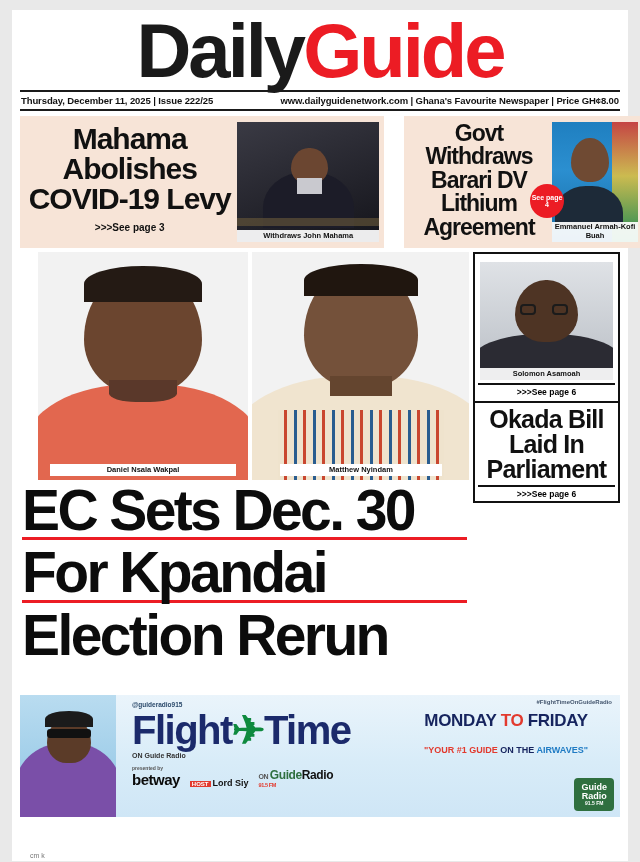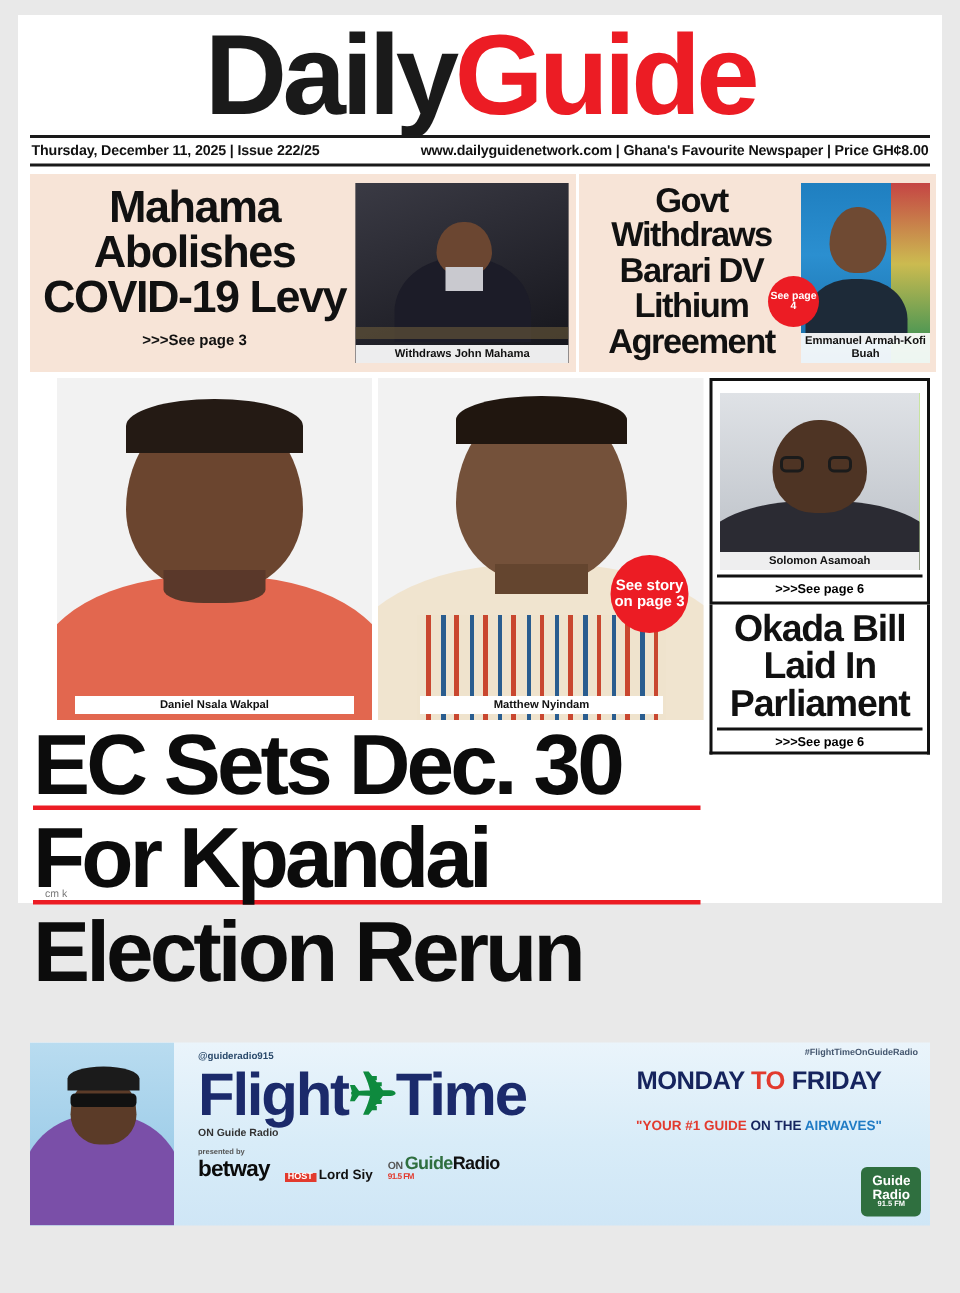--- a/index.html
+++ b/index.html
@@ -10,21 +10,21 @@
     overflow: hidden;
   }
   .page {
     position: relative;
     width: 640px; height: 862px;
     background: #e9e9e9;
   }
   .sheet {
     position: absolute;
     left: 12px; top: 10px;
-    width: 616px; height: 592px;
+    width: 616px; height: 851px;
     background: #ffffff;
   }
 
   
   .masthead {
     text-align: center;
     padding: 6px 0 0 0;
   }
   .masthead-title {
     font-family: "Liberation Sans", sans-serif;
@@ -57,21 +57,21 @@
     height: 2px;
     background: #1a1a1a;
     margin: 0 8px 0 8px;
   }
 
   
   .topstrip {
     display: flex;
     margin: 5px 8px 0 8px;
     height: 132px;
-    gap: 2px;
+    gap: 20px;
   }
   .teaser {
     background: #f7e4d7;
     display: flex;
     align-items: stretch;
     position: relative;
   }
   .teaser.left { width: 364px; }
   .teaser.right { width: 240px; }
 
@@ -438,21 +438,20 @@
           </div>
 
         </div>
 
         <div class="lead-head">EC Sets Dec. 30</div>
         <div class="lead-underline"></div>
         <div class="lead-head">For Kpandai</div>
         <div class="lead-underline"></div>
         <div class="lead-head">Election Rerun</div>
 
-        <div class="seebubble" id="see-bubble-lead">See story on page 3</div>
       </div>
 
       <div class="sidecol">
 
         <div class="side-box">
           <div class="side-photo">
             <div class="face bg-grey"></div>
             <div class="body-shape" style="left:-8%;width:116%;bottom:0;height:46px;background:#2b2b33;"></div>
             <div class="head-shape" style="left:26%;width:48%;top:18px;height:62px;background:#4e3424;"></div>
             <div class="glasses" style="left:30%;top:42px;width:16px;height:11px;"></div>

